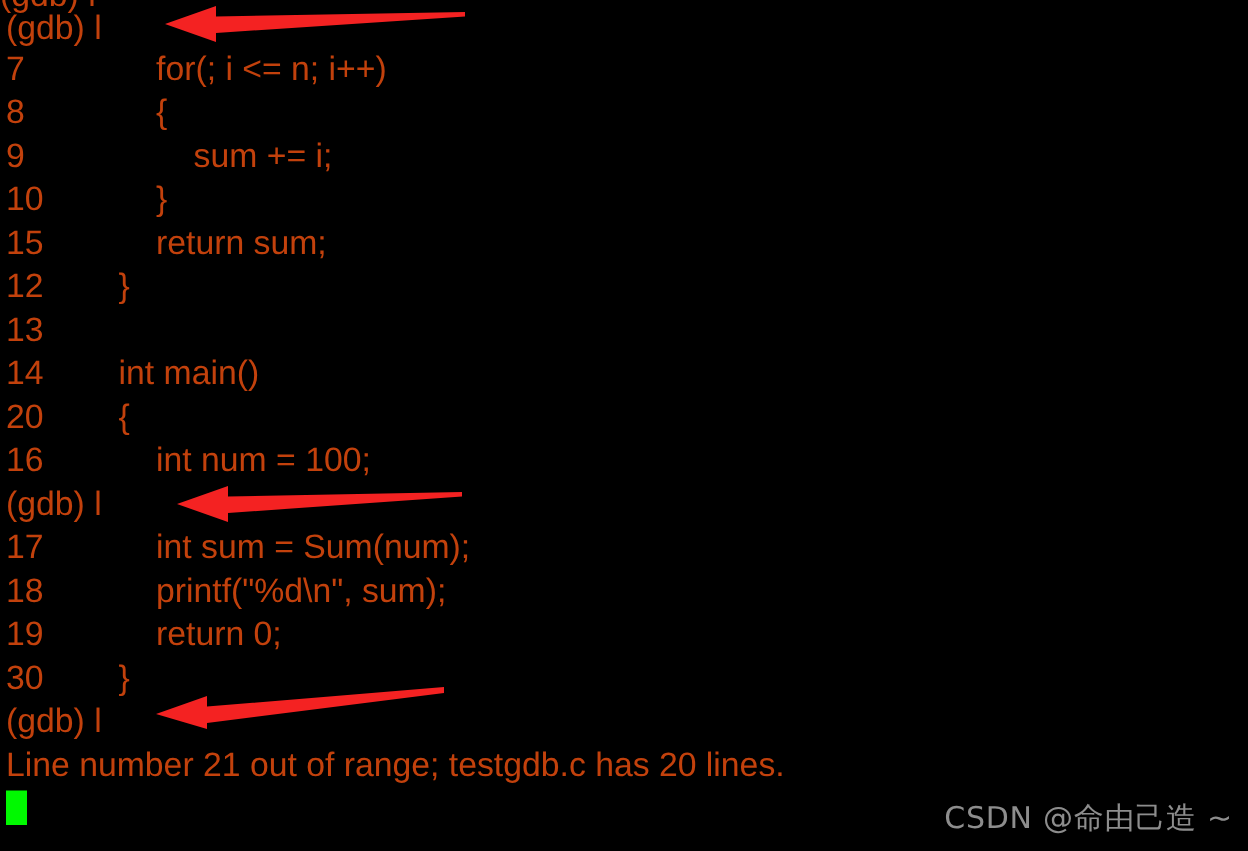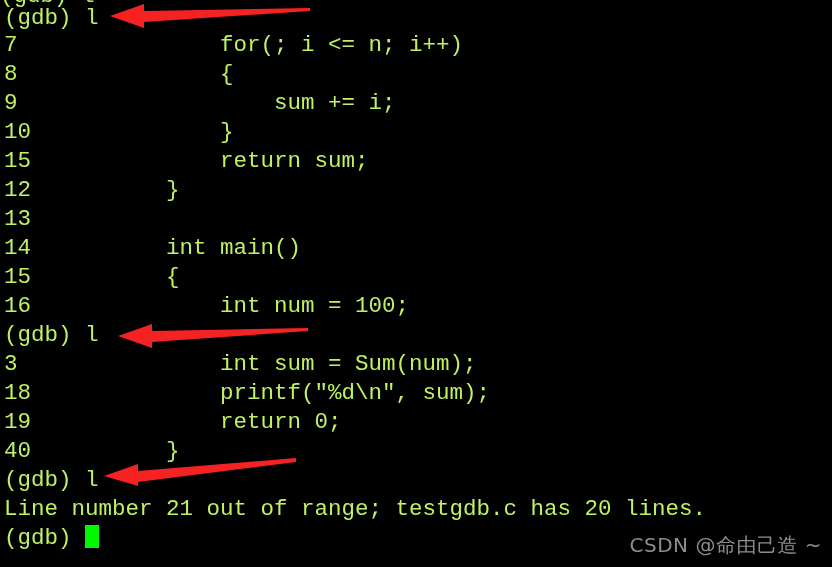--- a/index.html
+++ b/index.html
@@ -36,24 +36,24 @@
     top: -18px;
     left: 0;
   }
 
   .term-line {
     position: absolute;
     left: 4px;
     height: 29.5px;
     line-height: 29.5px;
     font-size: 22.5px;
-    color: #bef264;
+    color: #c2410c;
     white-space: pre;
     letter-spacing: 0px;
-    font-family: Liberation Mono, monospace;
+    font-family: Liberation Sans, sans-serif;
   }
 
   .cursor-block {
     display: inline-block;
     width: 14px;
     height: 23px;
     background: #00f900;
     vertical-align: -4px;
   }
 
@@ -87,35 +87,35 @@
   <div class="term-line" style="top:4px;">(gdb) l</div>
 
   <div class="term-line" style="top:31px;">7	        for(; i &lt;= n; i++)</div>
   <div class="term-line" style="top:60px;">8	        {</div>
   <div class="term-line" style="top:89px;">9	            sum += i;</div>
   <div class="term-line" style="top:118px;">10	        }</div>
   <div class="term-line" style="top:147px;">15	        return sum;</div>
   <div class="term-line" style="top:176px;">12	    }</div>
   <div class="term-line" style="top:205px;">13	</div>
   <div class="term-line" style="top:234px;">14	    int main()</div>
-  <div class="term-line" style="top:263px;">15	    {</div>
+  <div class="term-line" style="top:263px;">20	    {</div>
   <div class="term-line" style="top:292px;">16	        int num = 100;</div>
 
   <div class="term-line" style="top:321px;">(gdb) l</div>
 
-  <div class="term-line" style="top:350px;">3	        int sum = Sum(num);</div>
+  <div class="term-line" style="top:350px;">17	        int sum = Sum(num);</div>
   <div class="term-line" style="top:379px;">18	        printf("%d\n", sum);</div>
   <div class="term-line" style="top:408px;">19	        return 0;</div>
-  <div class="term-line" style="top:437px;">40	    }</div>
+  <div class="term-line" style="top:437px;">30	    }</div>
 
   <div class="term-line" style="top:466px;">(gdb) l</div>
 
   <div class="term-line" style="top:495px;">Line number 21 out of range; testgdb.c has 20 lines.</div>
 
-  <div class="term-line" style="top:524px;"><span>(gdb) </span><span class="cursor-block"></span></div>
+  <div class="term-line" style="top:524px;"><span class="cursor-block"></span></div>
 
   <svg class="arrow" style="left:110px; top:2px;  width:200px; height:28px;" viewBox="0 0 200 28">
     <polygon points="0,14 34,2 34,9 200,6 200,9 34,20 34,26" fill="#f42222"></polygon>
   </svg>
 
   <svg class="arrow" style="left:118px; top:322px; width:190px; height:28px;" viewBox="0 0 190 28">
     <polygon points="0,14 34,2 34,9 190,6 190,9 34,20 34,26" fill="#f42222"></polygon>
   </svg>
 
   <svg class="arrow" style="left:104px; top:456px; width:192px; height:30px;" viewBox="0 0 192 30">

